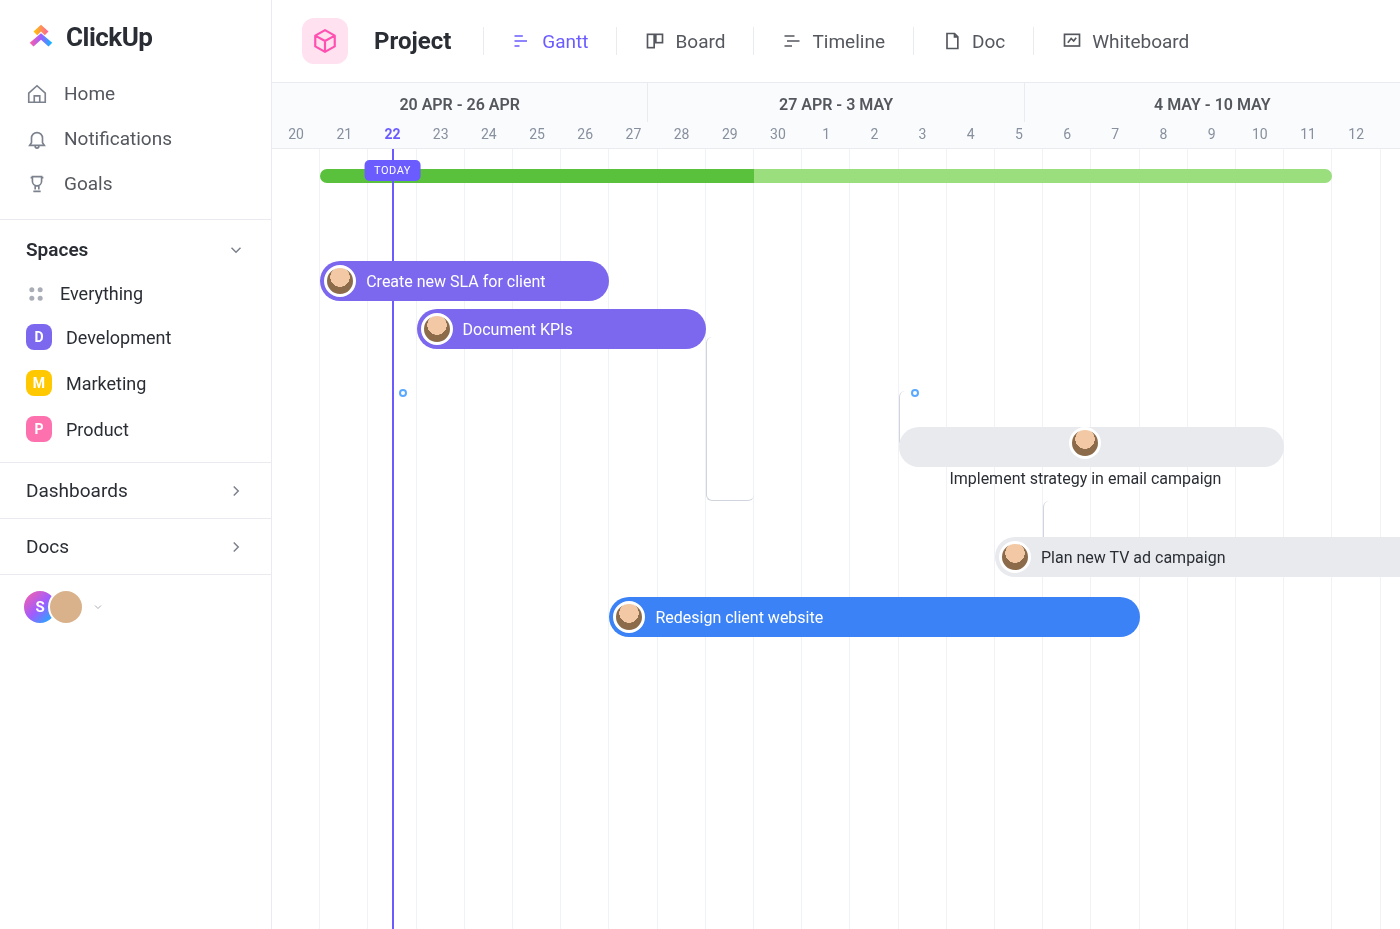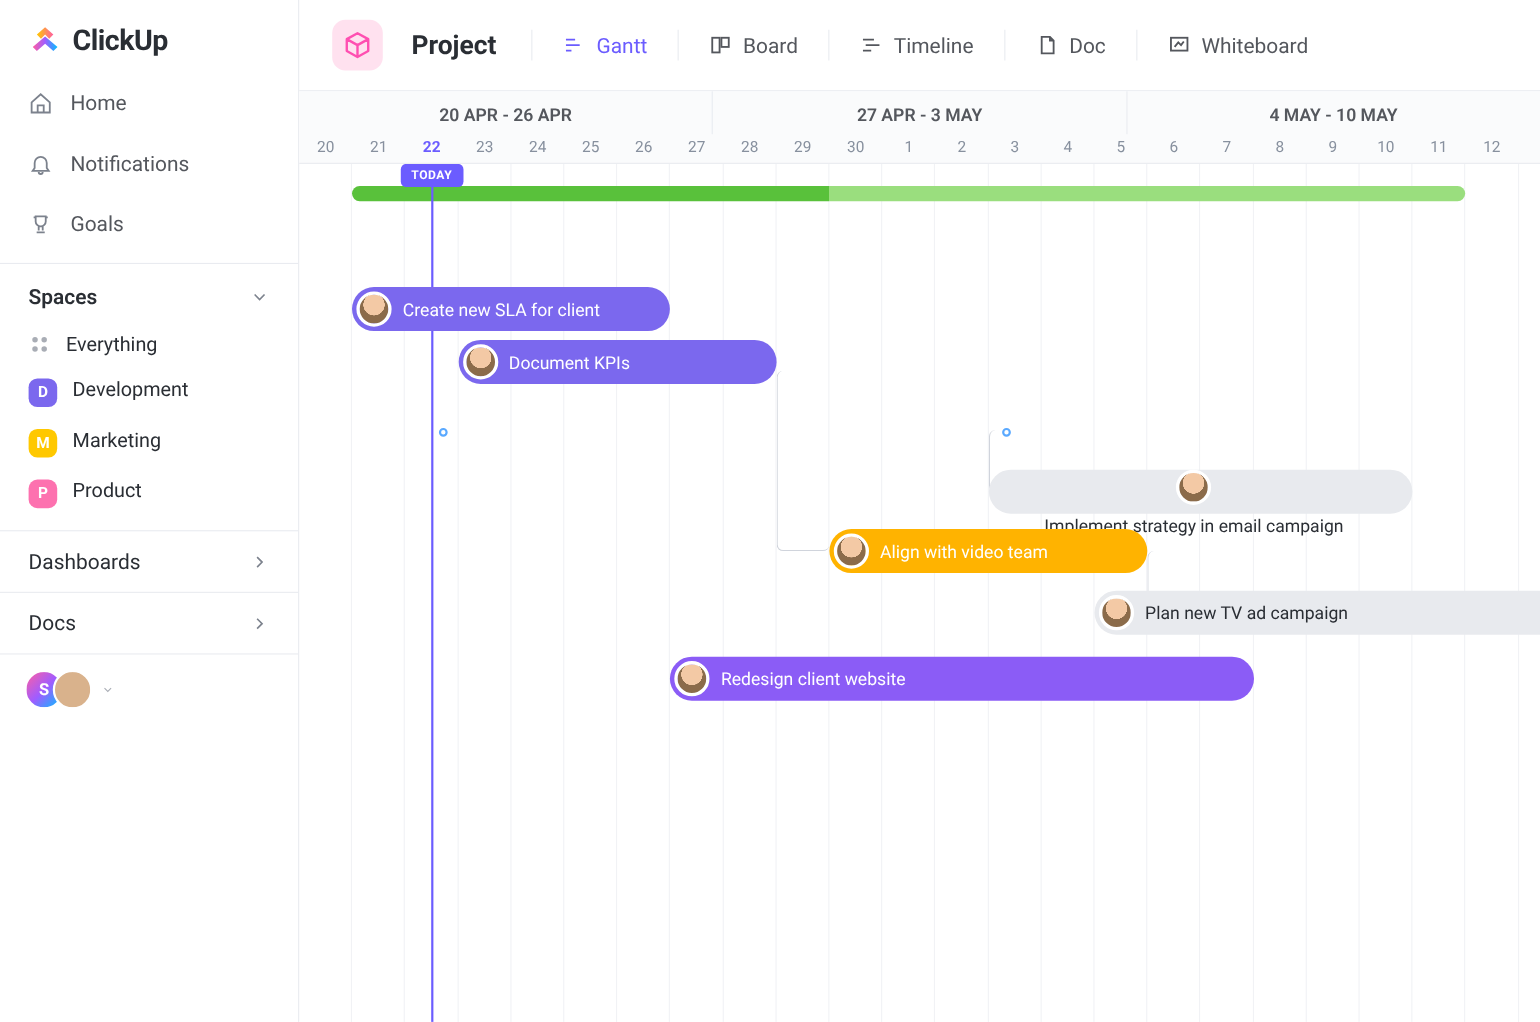--- a/index.html
+++ b/index.html
@@ -18,39 +18,39 @@
 .sidebar {
   width: 272px;
   border-right: 1px solid #e9ebf0;
   padding: 22px 0 0;
   display: flex;
   flex-direction: column;
 }
 .logo-row { display: flex; align-items: center; gap: 10px; padding: 0 26px 14px; }
 .logo-mark { width: 30px; height: 30px; }
 .brand { font-size: 26px; font-weight: 700; letter-spacing: -0.5px; text-align: center; }
-.nav-primary { display: flex; flex-direction: column; padding: 6px 12px 14px; gap: 12px; }
+.nav-primary { display: flex; flex-direction: column; padding: 6px 12px 14px; gap: 2px; }
 .nav-item {
   display: flex; align-items: center; gap: 16px;
   padding: 10px 14px; border-radius: 8px;
   font-size: 19px; color: #54575d; cursor: pointer;
 }
 .nav-icon { width: 22px; height: 22px; stroke: #7c828d; fill: none; stroke-width: 1.8; flex: 0 0 22px; }
 
 .section-divider { height: 1px; background: #e9ebf0; margin: 0 0 6px; }
 
 .section-header {
   display: flex; align-items: center; justify-content: space-between;
   padding: 12px 26px; font-size: 19px; font-weight: 600; color: #2a2e34;
 }
 .chev { width: 18px; height: 18px; stroke: #7c828d; fill: none; stroke-width: 2; }
 
 .spaces-list { display: flex; flex-direction: column; padding: 0 12px 10px; }
 .space-item {
-  display: flex; gap: 14px;
+  display: flex; align-items: center; gap: 14px;
   padding: 10px 14px; border-radius: 8px;
   font-size: 18px; color: #2a2e34; cursor: pointer;
 }
 .group-icon { width: 20px; height: 20px; fill: #a9adb5; }
 .space-badge {
   width: 26px; height: 26px; border-radius: 8px;
   display: flex; align-items: center; justify-content: center;
   color: #fff; font-size: 14px; font-weight: 700;
 }
 
@@ -109,22 +109,22 @@
 }
 .day-cell.today { color: #6b5cff; font-weight: 700; }
 
 
 .gantt { position: relative; flex: 1; overflow: hidden; }
 .grid-col {
   position: absolute; top: 0; bottom: 0; width: 48.2px;
   border-right: 1px solid #f1f2f5;
 }
 .today-badge {
-  position: absolute; top: 0px; left: 0; transform: translateX(-50%);
-  background: #6b5cff; color: #fff; font-size: 11px; font-weight: 700;
+  position: absolute; top: 11px; left: 0; transform: translateX(-50%);
+  background: #6b5cff; color: #fff; font-size: 11px; font-weight: 400;
   padding: 4px 10px; border-radius: 5px; letter-spacing: 0.5px;
   z-index: 10;
 }
 .today-line {
   position: absolute; top: 0; bottom: 0; width: 2px;
   background: #6b5cff; z-index: 5; transform: translateX(-1px);
 }
 
 .summary-bar {
   position: absolute; height: 14px; border-radius: 7px;
@@ -380,27 +380,23 @@
           <span>Create new SLA for client</span>
         </div>
         <div class="task" style="left: 144.6px; width: 289.2px; top: 160px; background: rgb(123, 104, 238);">
           <div class="t-avatar" style="background:radial-gradient(circle at 50% 35%, #f3c9a5 0 45%, #8b6b4a 46% 100%)"></div>
           <span>Document KPIs</span>
         </div>
         <div class="task light" style="left: 626.6px; width: 385.6px; top: 278px; background: rgb(232, 234, 238); flex-direction: column;">
           <div class="t-avatar" style="background:radial-gradient(circle at 50% 35%, #f3c9a5 0 45%, #8b6b4a 46% 100%)"></div>
           <span>Implement strategy in email campaign</span>
         </div>
-        <div class="task" style="left: 482px; width: 289.2px; top: 332px; background: rgb(255, 179, 0);">
-          <div class="t-avatar" style="background:radial-gradient(circle at 50% 35%, #f3c9a5 0 45%, #8b6b4a 46% 100%)"></div>
-          <span>Align with video team</span>
-        </div>
         <div class="task light" style="left: 723px; width: 433.8px; top: 388px; background: rgb(232, 234, 238);">
           <div class="t-avatar" style="background:radial-gradient(circle at 50% 35%, #f3c9a5 0 45%, #8b6b4a 46% 100%)"></div>
           <span>Plan new TV ad campaign</span>
         </div>
-        <div class="task" style="left: 337.4px; width: 530.2px; top: 448px; background: #8b5cf6;">
+        <div class="task" style="left: 337.4px; width: 530.2px; top: 448px; background: #3b82f6;">
           <div class="t-avatar" style="background:radial-gradient(circle at 50% 35%, #f3c9a5 0 45%, #8b6b4a 46% 100%)"></div>
           <span>Redesign client website</span>
         </div>
       </div>
   </section>
 </div>
 
 </body></html>

